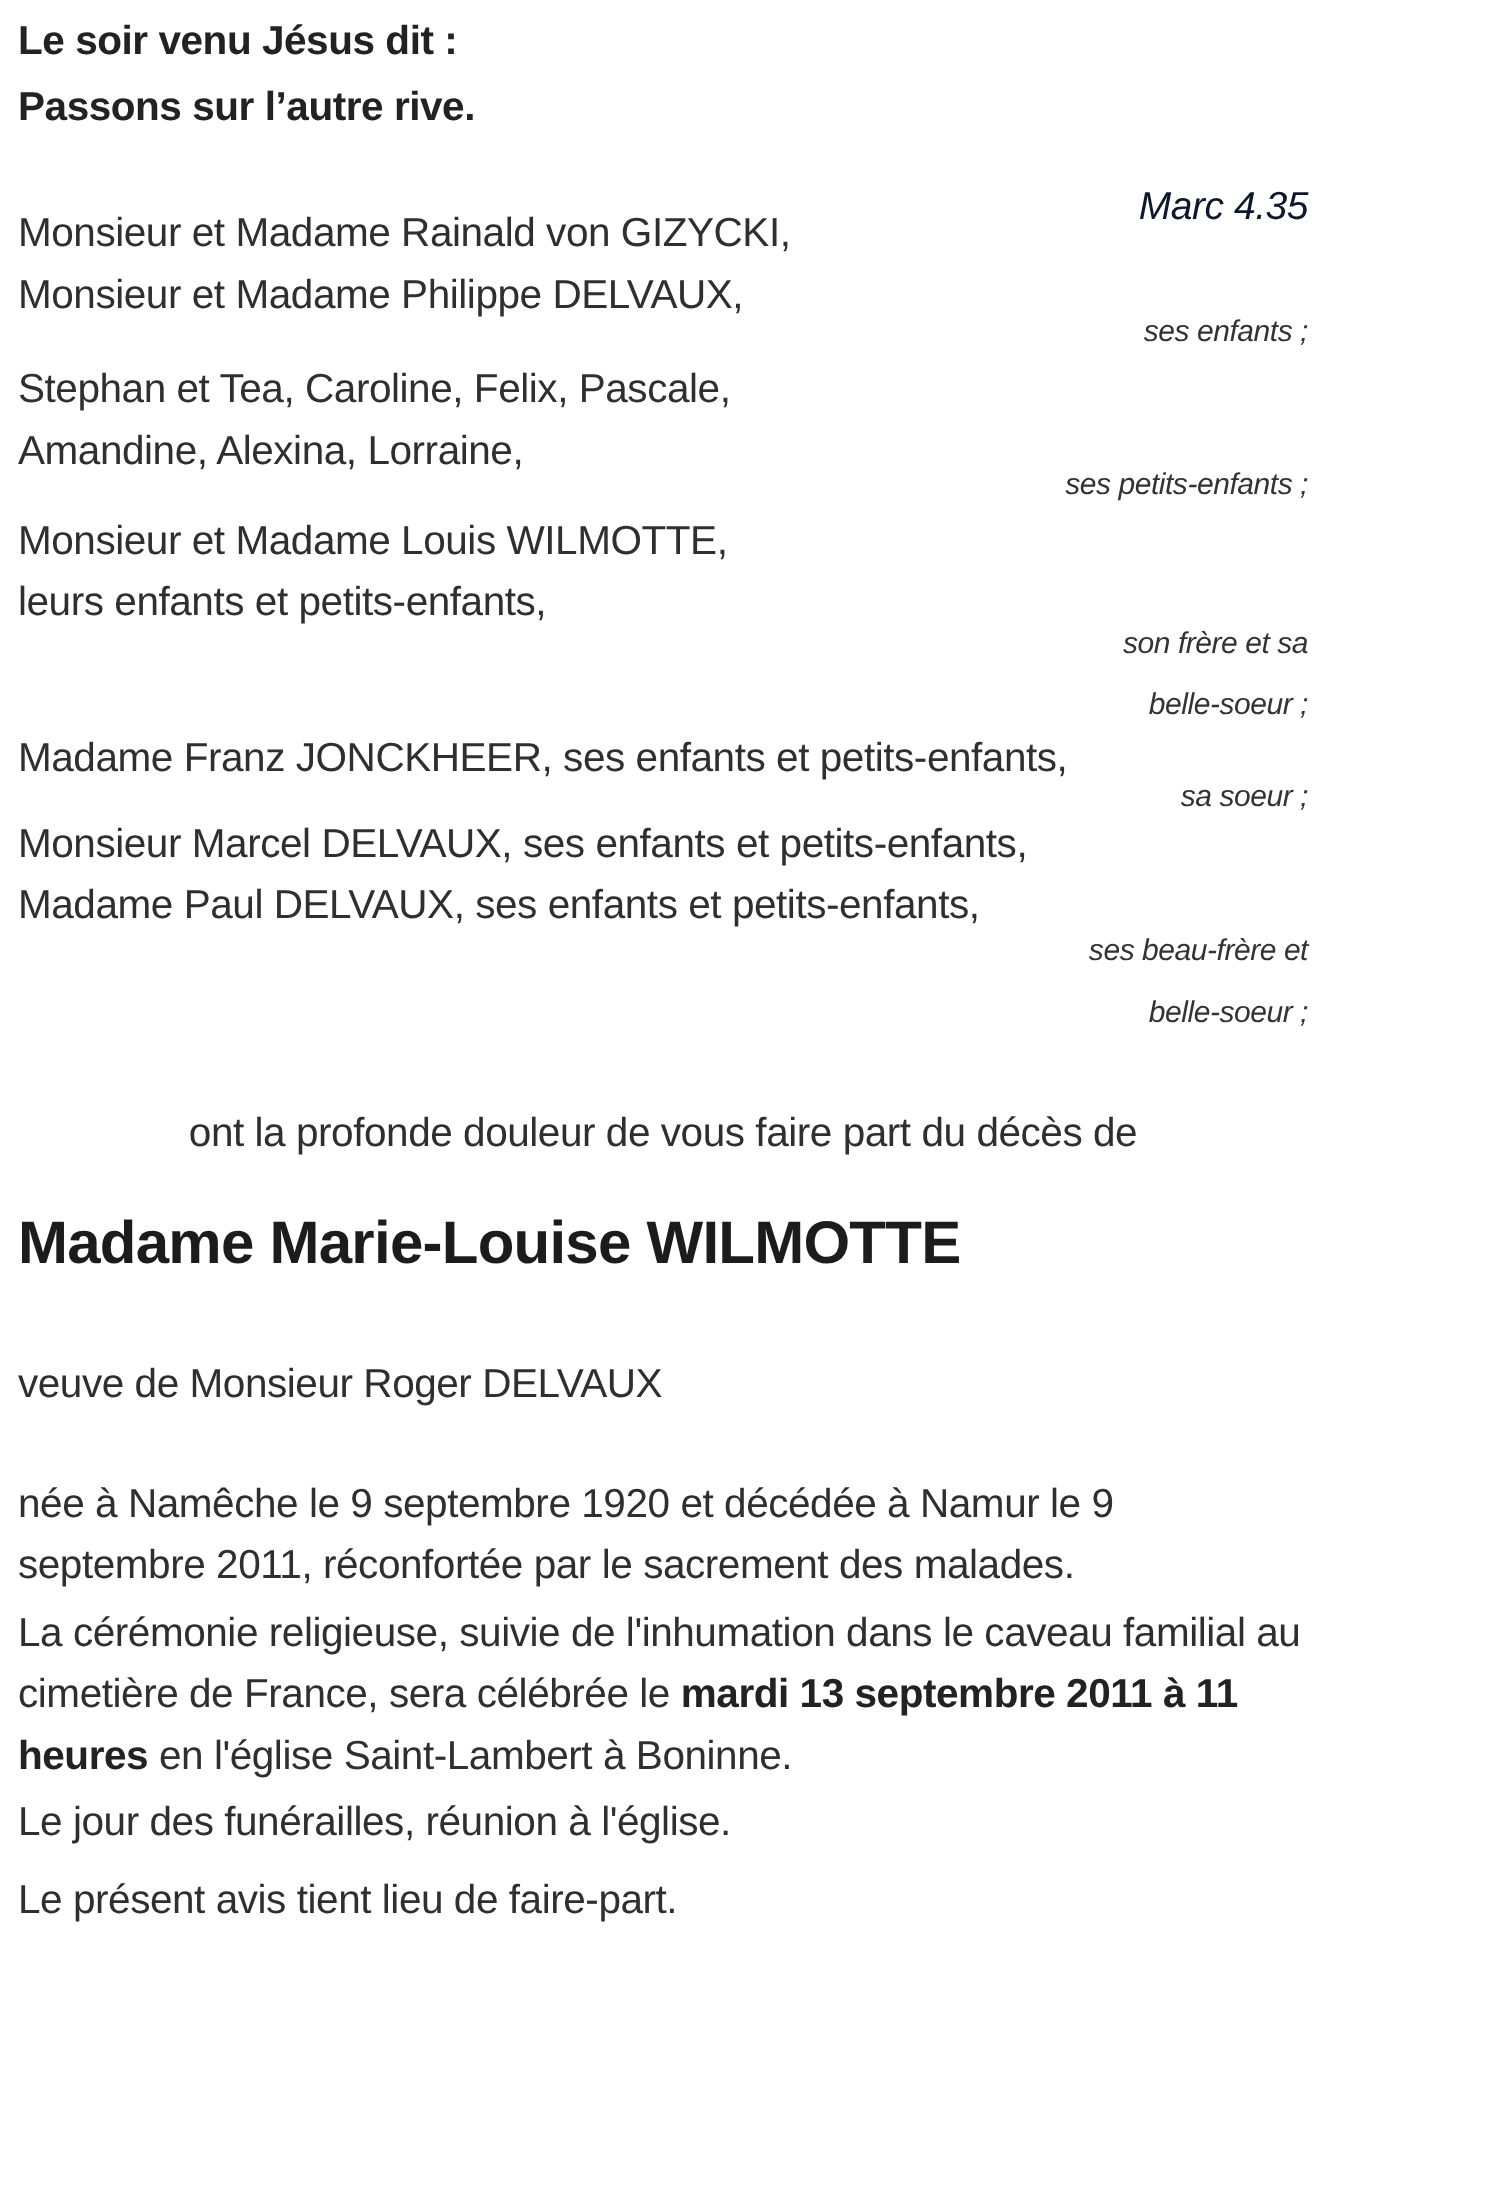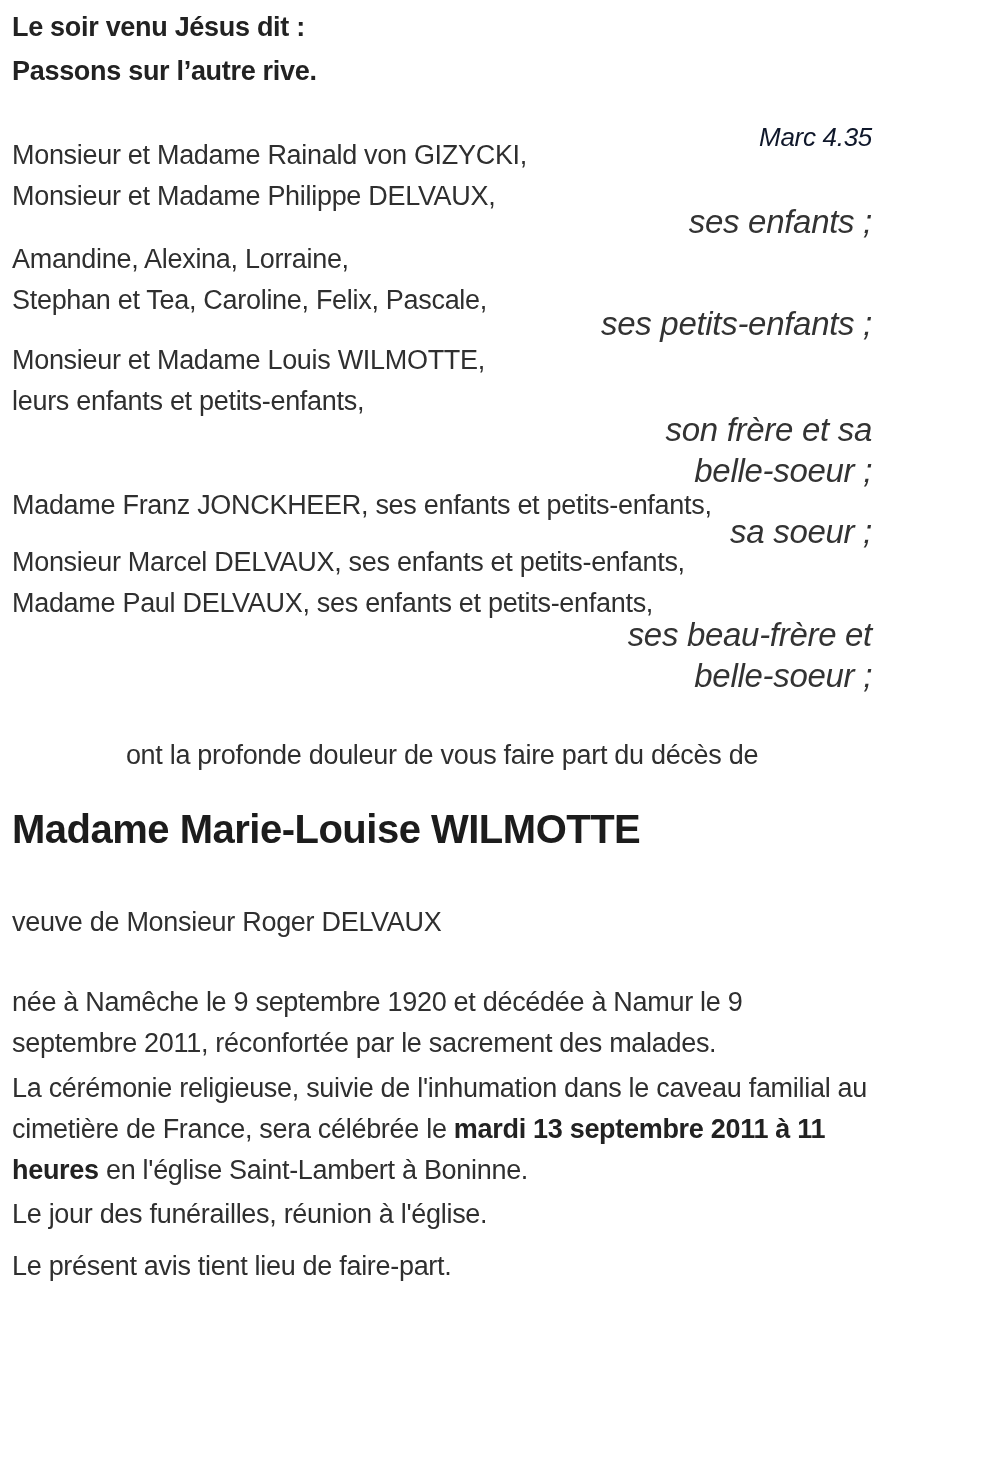--- a/index.html
+++ b/index.html
@@ -20,21 +20,21 @@
   }
   .ln {
     font-size: 27px;
     line-height: 41px;
     text-align: left;
   }
   .bold { font-weight: bold; color: #222; }
   .relation {
     text-align: right;
     font-style: italic;
-    font-size: 33px;
+    font-size: 20px;
     line-height: 41px;
     color: #333;
   }
   .scripture {
     text-align: right;
     font-style: italic;
     font-size: 26px;
     line-height: 41px;
     color: #0f172a;
   }
@@ -84,22 +84,22 @@
 
   <div class="scripture m-source">Marc 4.35</div>
 
   <div class="m-children">
     <div class="ln">Monsieur et Madame Rainald von GIZYCKI,</div>
     <div class="ln">Monsieur et Madame Philippe DELVAUX,</div>
   </div>
   <div class="relation m-rel-ch">ses enfants ;</div>
 
   <div class="m-grand">
+    <div class="ln">Stephan et Tea, Caroline, Felix, Pascale,</div>
     <div class="ln">Amandine, Alexina, Lorraine,</div>
-    <div class="ln">Stephan et Tea, Caroline, Felix, Pascale,</div>
   </div>
   <div class="relation m-rel-gr">ses petits-enfants ;</div>
 
   <div class="m-brother">
     <div class="ln">Monsieur et Madame Louis WILMOTTE,</div>
     <div class="ln">leurs enfants et petits-enfants,</div>
   </div>
   <div class="m-rel-br">
     <div class="relation">son frère et sa</div>
     <div class="relation">belle-soeur ;</div>

